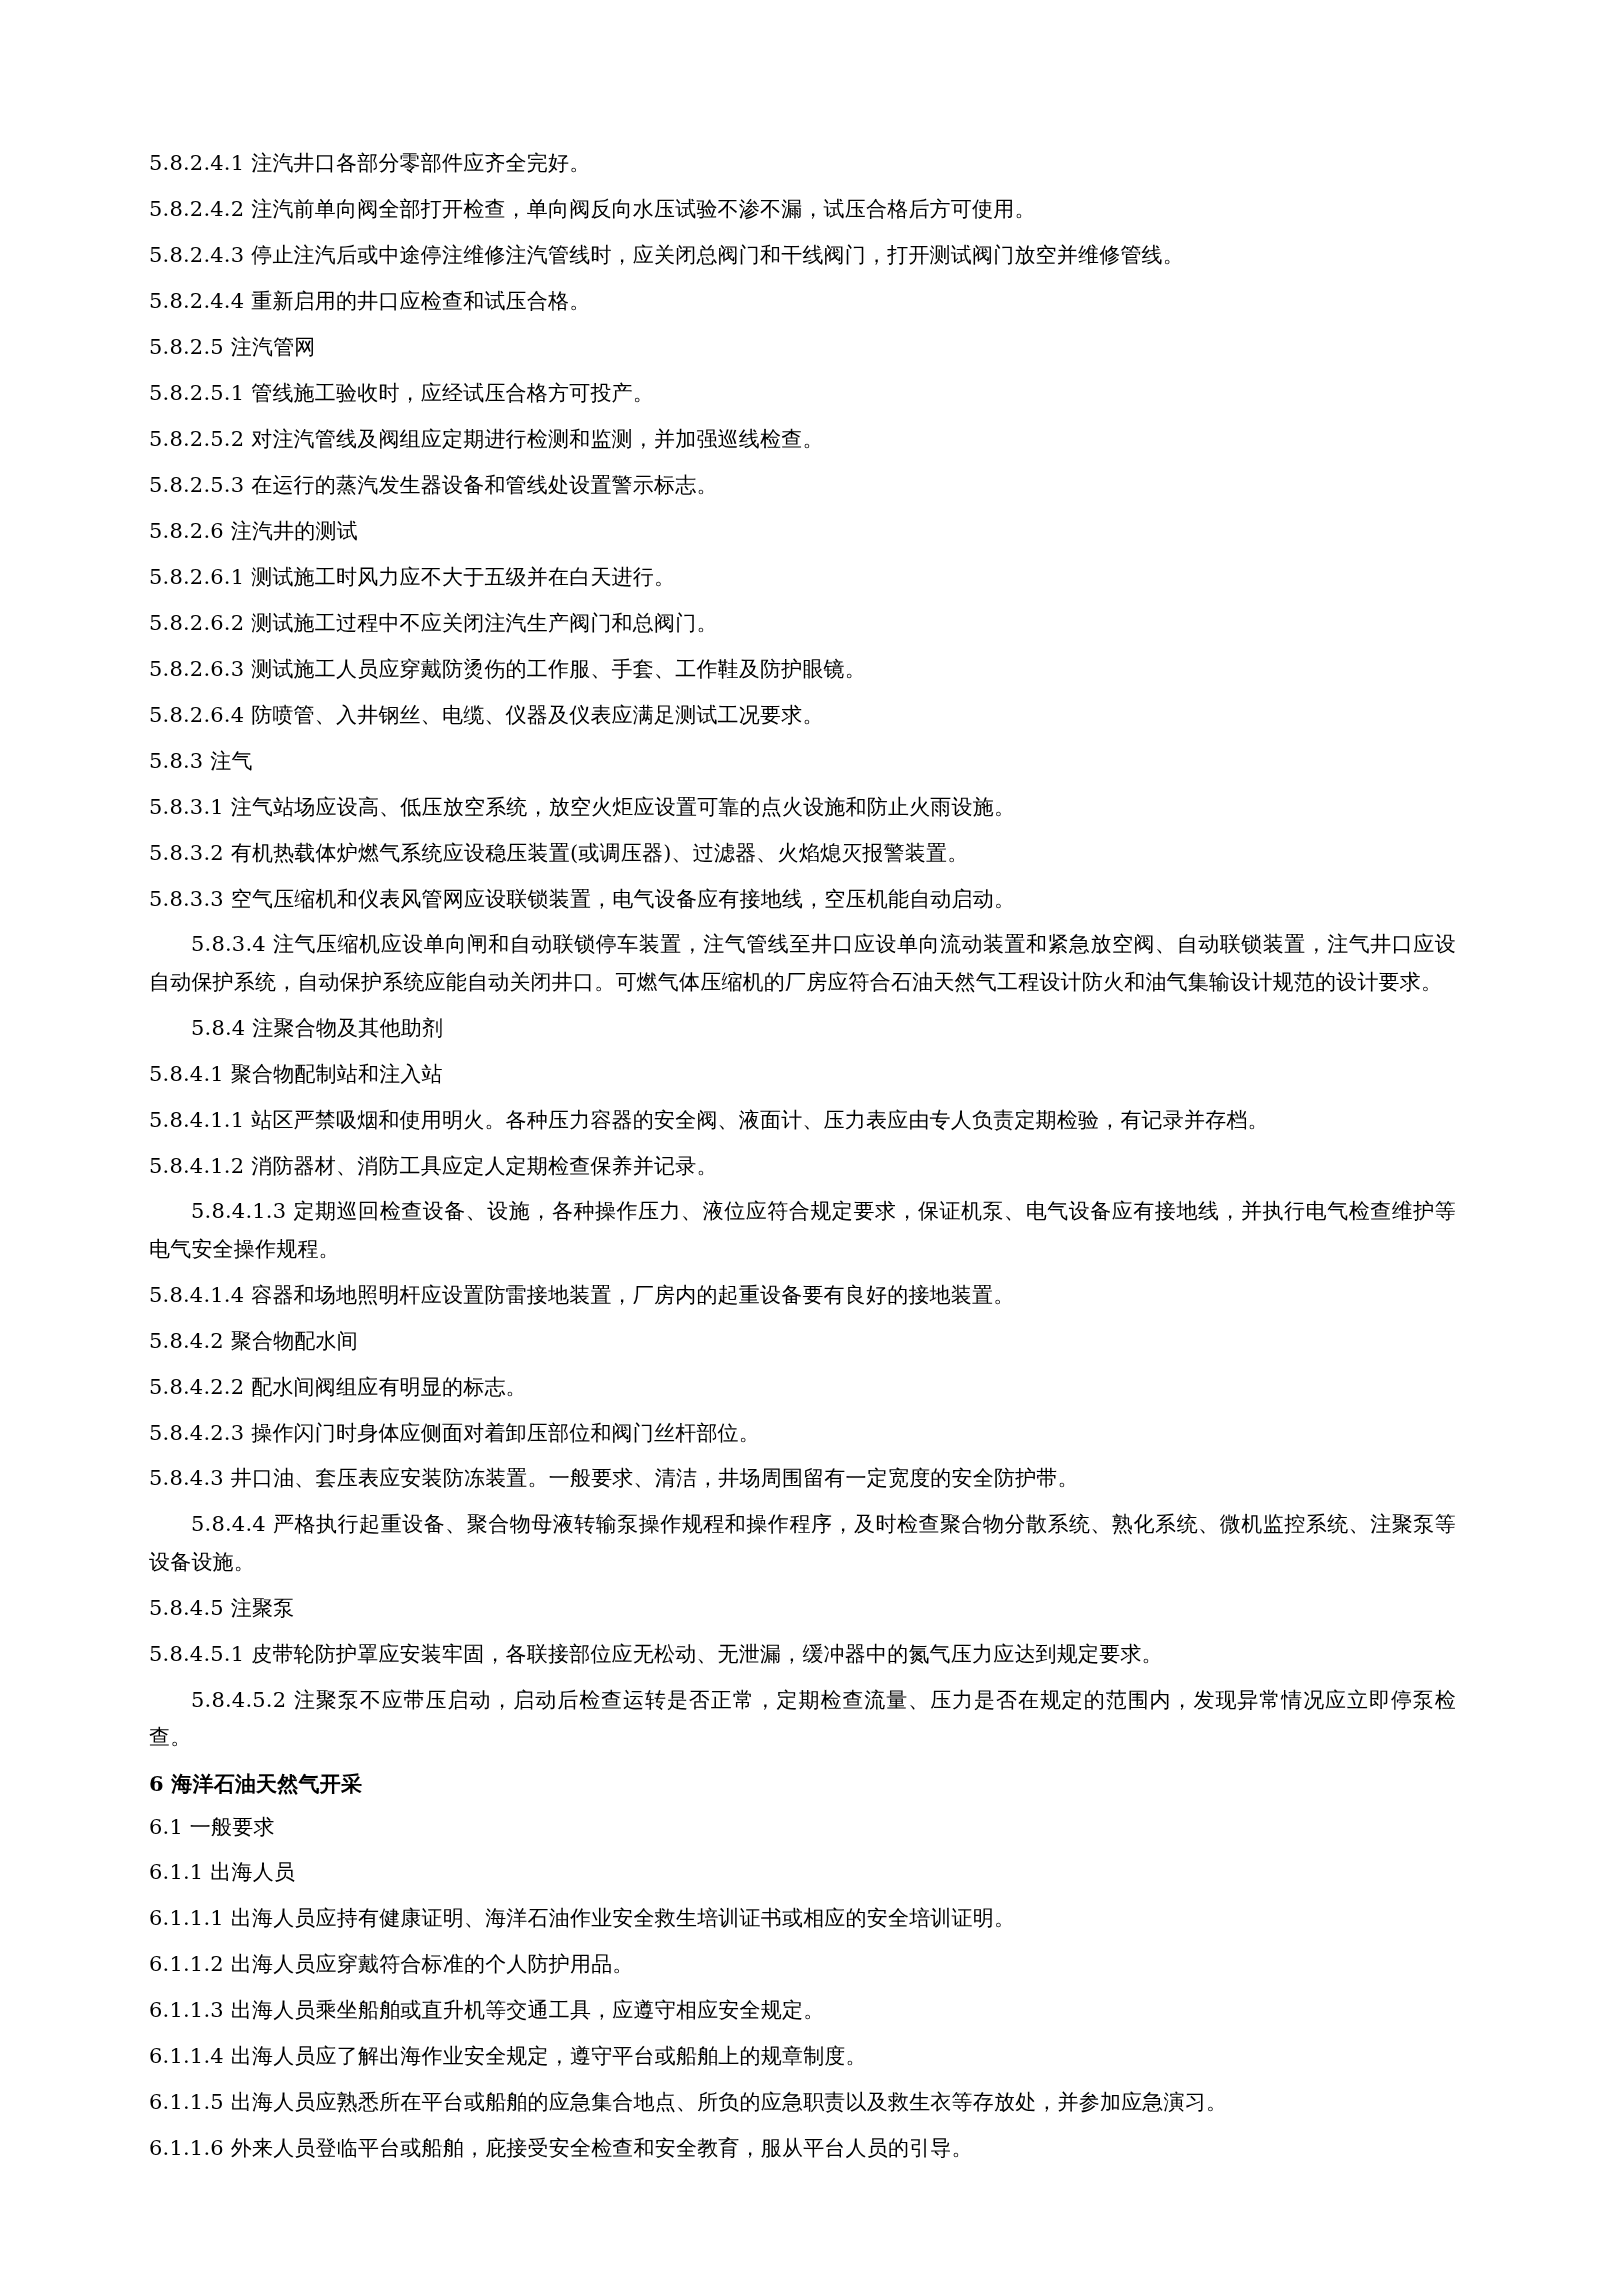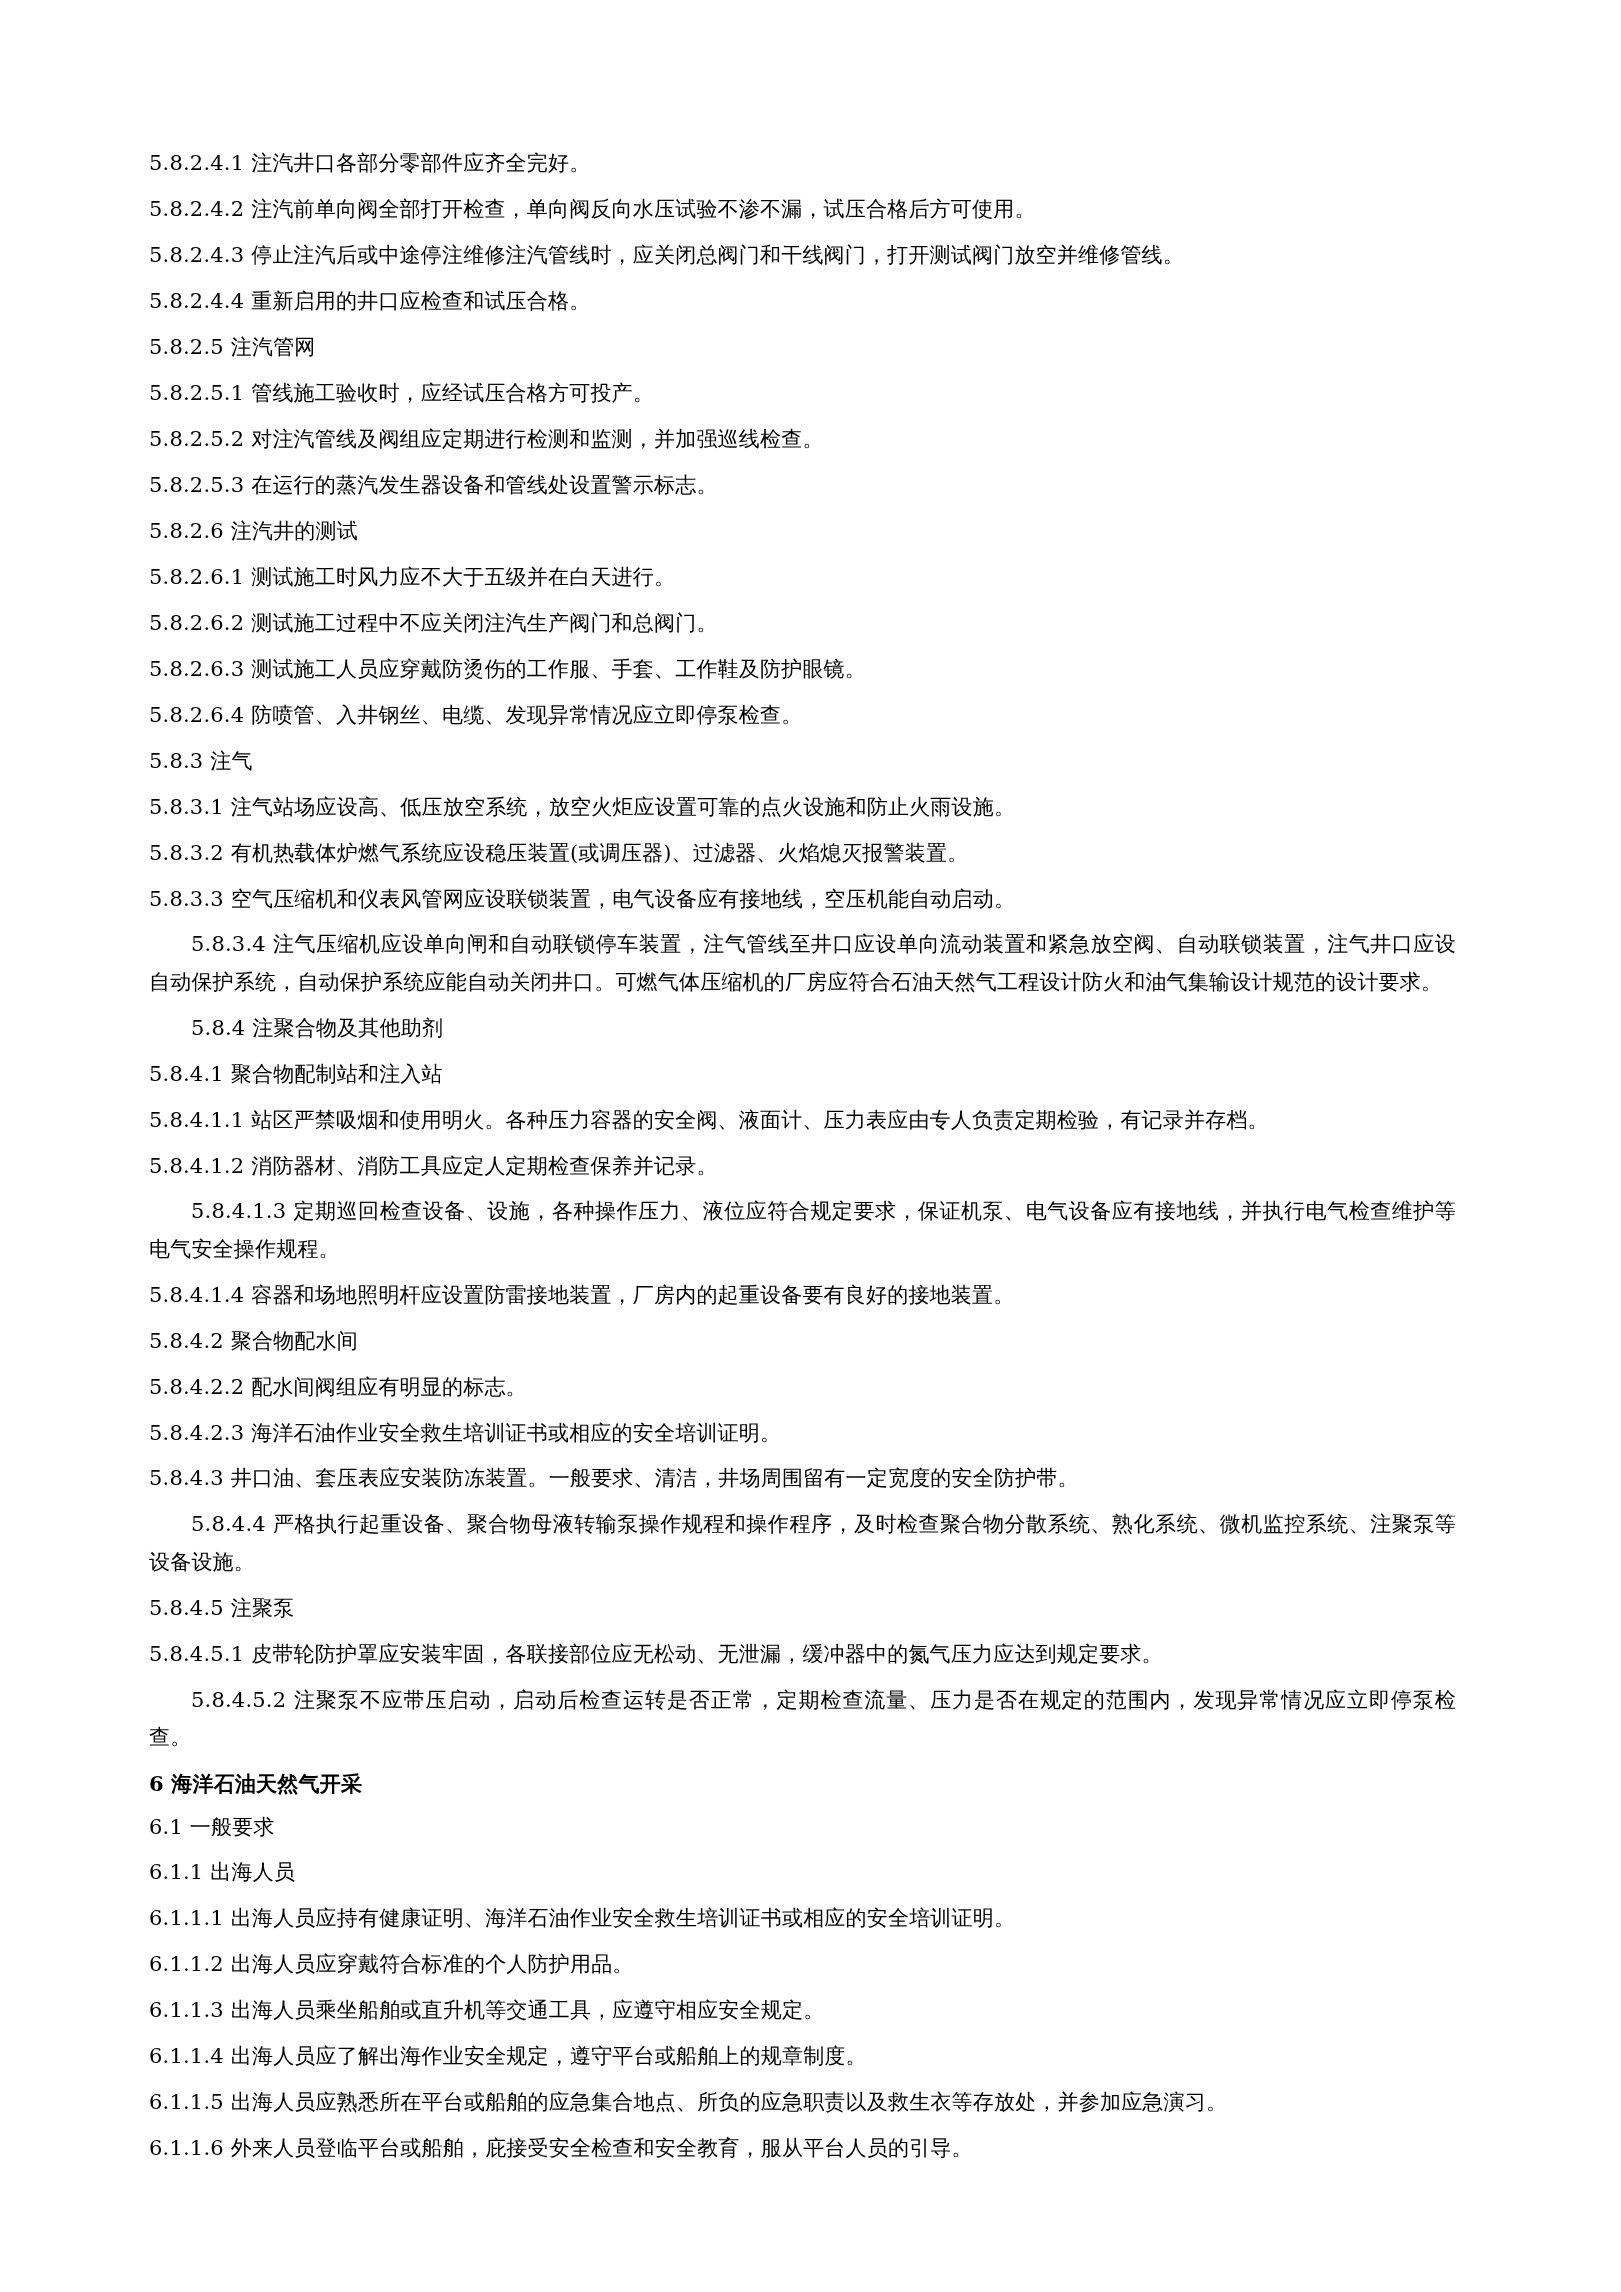--- a/index.html
+++ b/index.html
@@ -54,35 +54,35 @@
     <p class="noindent">5.8.2.4.3 停止注汽后或中途停注维修注汽管线时，应关闭总阀门和干线阀门，打开测试阀门放空并维修管线。</p>
     <p class="noindent">5.8.2.4.4 重新启用的井口应检查和试压合格。</p>
     <p class="noindent">5.8.2.5 注汽管网</p>
     <p class="noindent">5.8.2.5.1 管线施工验收时，应经试压合格方可投产。</p>
     <p class="noindent">5.8.2.5.2 对注汽管线及阀组应定期进行检测和监测，并加强巡线检查。</p>
     <p class="noindent">5.8.2.5.3 在运行的蒸汽发生器设备和管线处设置警示标志。</p>
     <p class="noindent">5.8.2.6 注汽井的测试</p>
     <p class="noindent">5.8.2.6.1 测试施工时风力应不大于五级并在白天进行。</p>
     <p class="noindent">5.8.2.6.2 测试施工过程中不应关闭注汽生产阀门和总阀门。</p>
     <p class="noindent">5.8.2.6.3 测试施工人员应穿戴防烫伤的工作服、手套、工作鞋及防护眼镜。</p>
-    <p class="noindent">5.8.2.6.4 防喷管、入井钢丝、电缆、发现异常情况应立即停泵检查。</p>
+    <p class="noindent">5.8.2.6.4 防喷管、入井钢丝、电缆、仪器及仪表应满足测试工况要求。</p>
     <p class="noindent">5.8.3 注气</p>
     <p class="noindent">5.8.3.1 注气站场应设高、低压放空系统，放空火炬应设置可靠的点火设施和防止火雨设施。</p>
     <p class="noindent">5.8.3.2 有机热载体炉燃气系统应设稳压装置(或调压器)、过滤器、火焰熄灭报警装置。</p>
     <p class="noindent">5.8.3.3 空气压缩机和仪表风管网应设联锁装置，电气设备应有接地线，空压机能自动启动。</p>
     <p class="indent">5.8.3.4 注气压缩机应设单向闸和自动联锁停车装置，注气管线至井口应设单向流动装置和紧急放空阀、自动联锁装置，注气井口应设自动保护系统，自动保护系统应能自动关闭井口。可燃气体压缩机的厂房应符合石油天然气工程设计防火和油气集输设计规范的设计要求。</p>
     <p class="indent">5.8.4 注聚合物及其他助剂</p>
     <p class="noindent">5.8.4.1 聚合物配制站和注入站</p>
     <p class="noindent">5.8.4.1.1 站区严禁吸烟和使用明火。各种压力容器的安全阀、液面计、压力表应由专人负责定期检验，有记录并存档。</p>
     <p class="noindent">5.8.4.1.2 消防器材、消防工具应定人定期检查保养并记录。</p>
     <p class="indent">5.8.4.1.3 定期巡回检查设备、设施，各种操作压力、液位应符合规定要求，保证机泵、电气设备应有接地线，并执行电气检查维护等电气安全操作规程。</p>
     <p class="noindent">5.8.4.1.4 容器和场地照明杆应设置防雷接地装置，厂房内的起重设备要有良好的接地装置。</p>
     <p class="noindent">5.8.4.2 聚合物配水间</p>
     <p class="noindent">5.8.4.2.2 配水间阀组应有明显的标志。</p>
-    <p class="noindent">5.8.4.2.3 海洋石油作业安全救生培训证书或相应的安全培训证明。</p>
+    <p class="noindent">5.8.4.2.3 操作闪门时身体应侧面对着卸压部位和阀门丝杆部位。</p>
     <p class="noindent">5.8.4.3 井口油、套压表应安装防冻装置。一般要求、清洁，井场周围留有一定宽度的安全防护带。</p>
     <p class="indent">5.8.4.4 严格执行起重设备、聚合物母液转输泵操作规程和操作程序，及时检查聚合物分散系统、熟化系统、微机监控系统、注聚泵等设备设施。</p>
     <p class="noindent">5.8.4.5 注聚泵</p>
     <p class="noindent">5.8.4.5.1 皮带轮防护罩应安装牢固，各联接部位应无松动、无泄漏，缓冲器中的氮气压力应达到规定要求。</p>
     <p class="indent">5.8.4.5.2 注聚泵不应带压启动，启动后检查运转是否正常，定期检查流量、压力是否在规定的范围内，发现异常情况应立即停泵检查。</p>
     <p class="heading">6 海洋石油天然气开采</p>
     <p class="noindent">6.1 一般要求</p>
     <p class="noindent">6.1.1 出海人员</p>
     <p class="noindent">6.1.1.1 出海人员应持有健康证明、海洋石油作业安全救生培训证书或相应的安全培训证明。</p>
     <p class="noindent">6.1.1.2 出海人员应穿戴符合标准的个人防护用品。</p>

